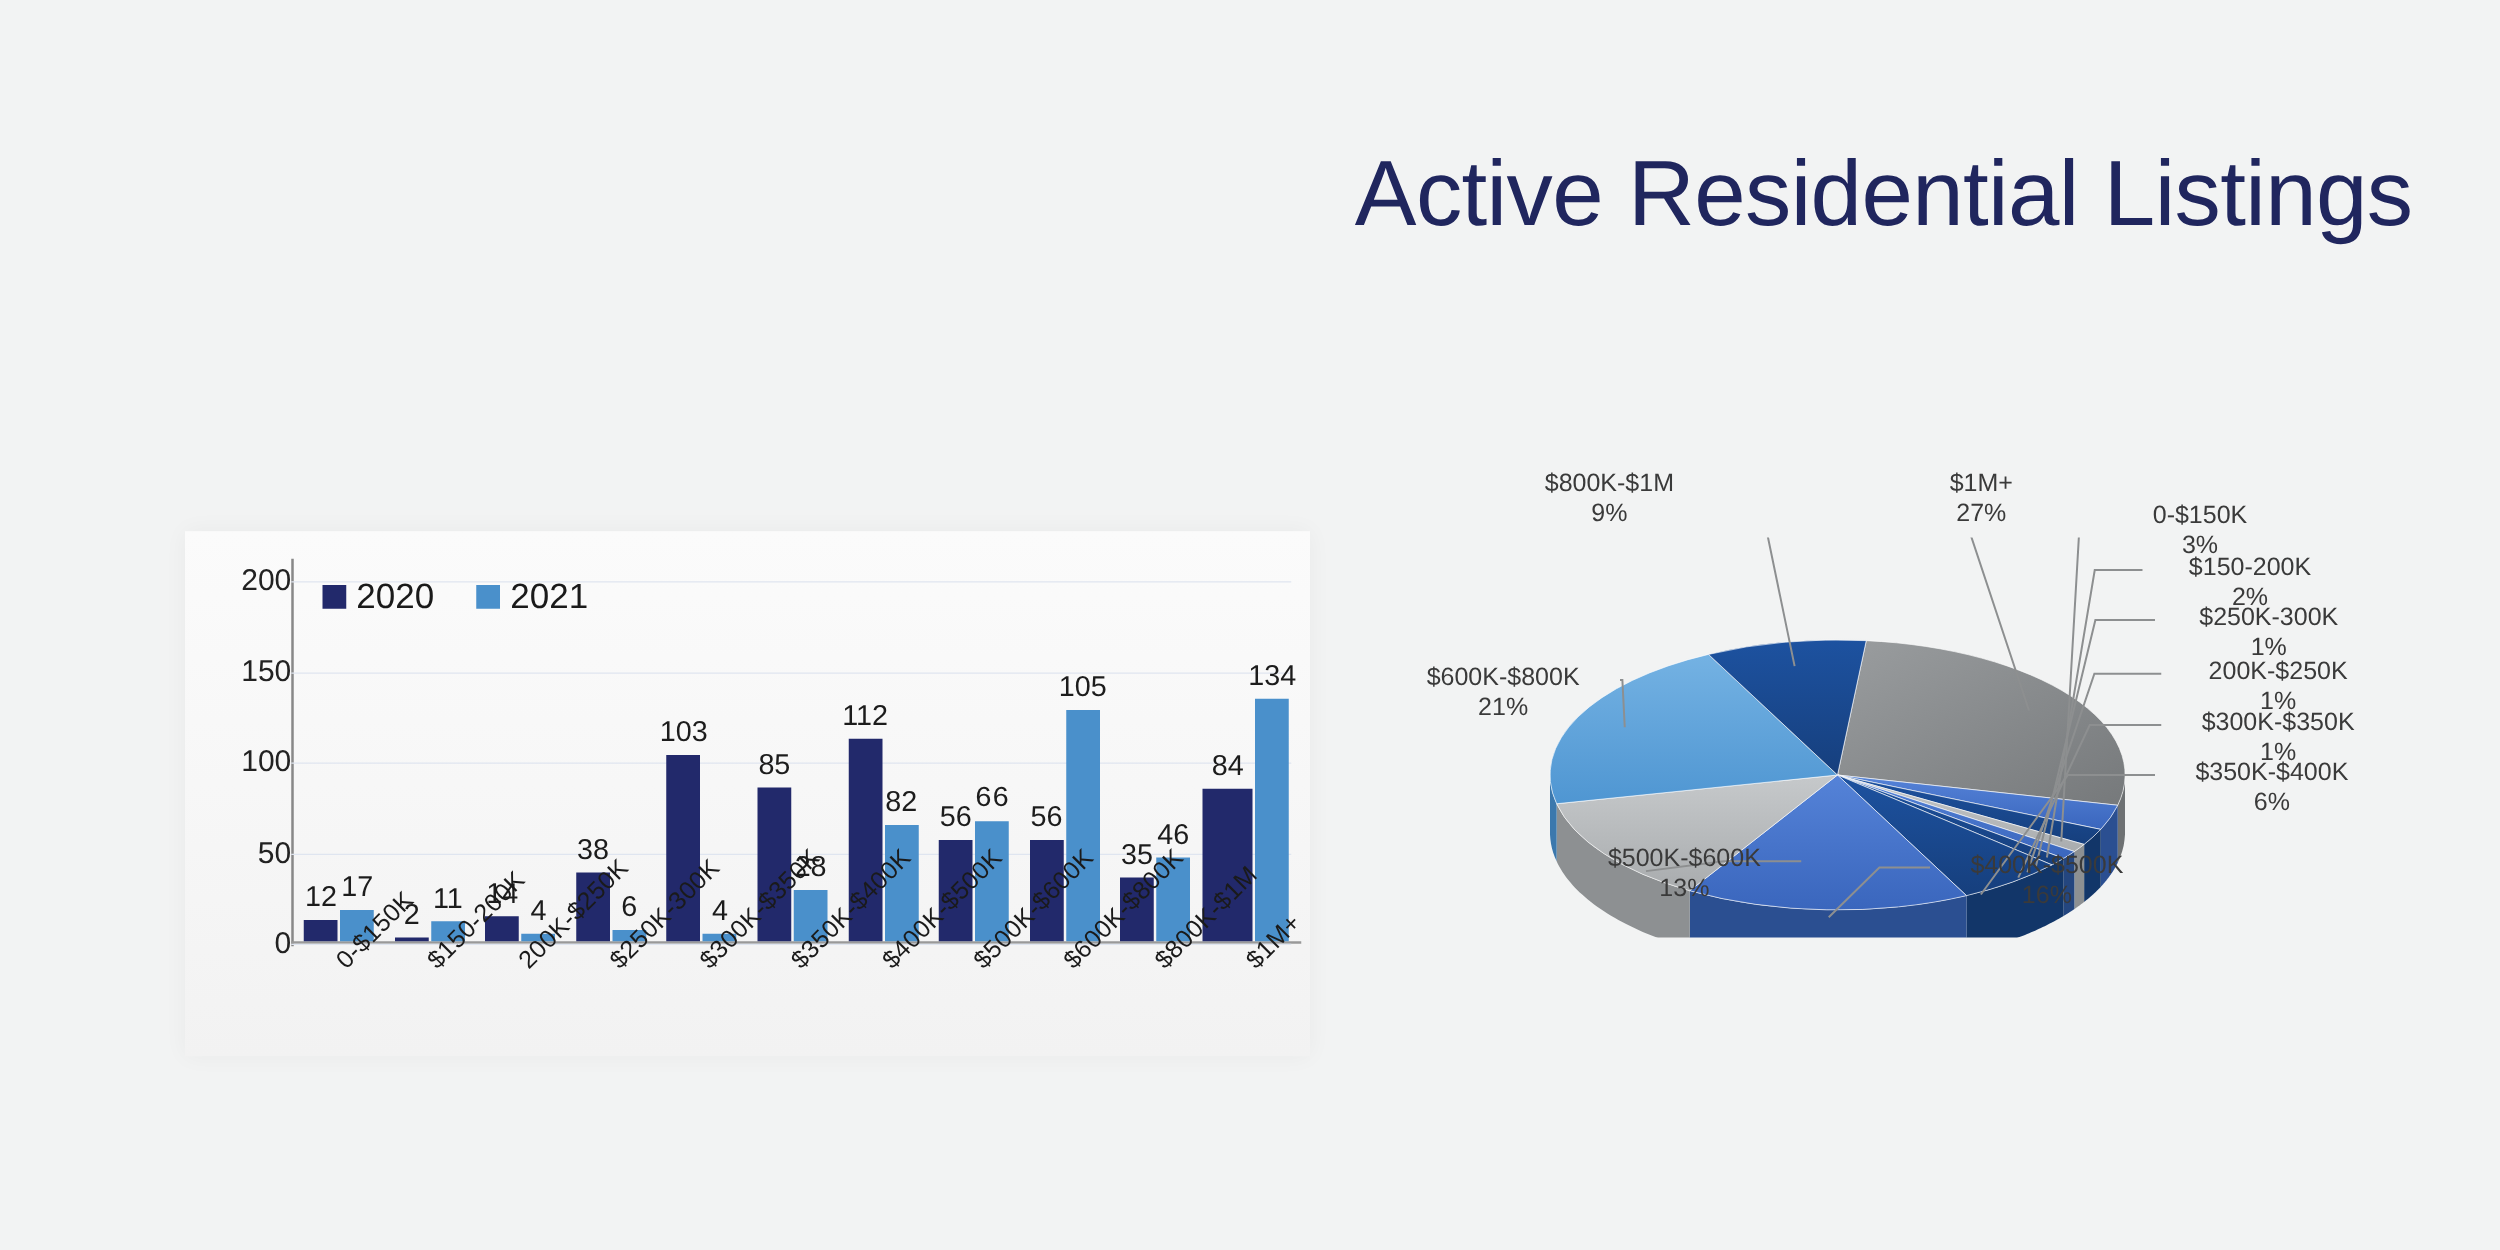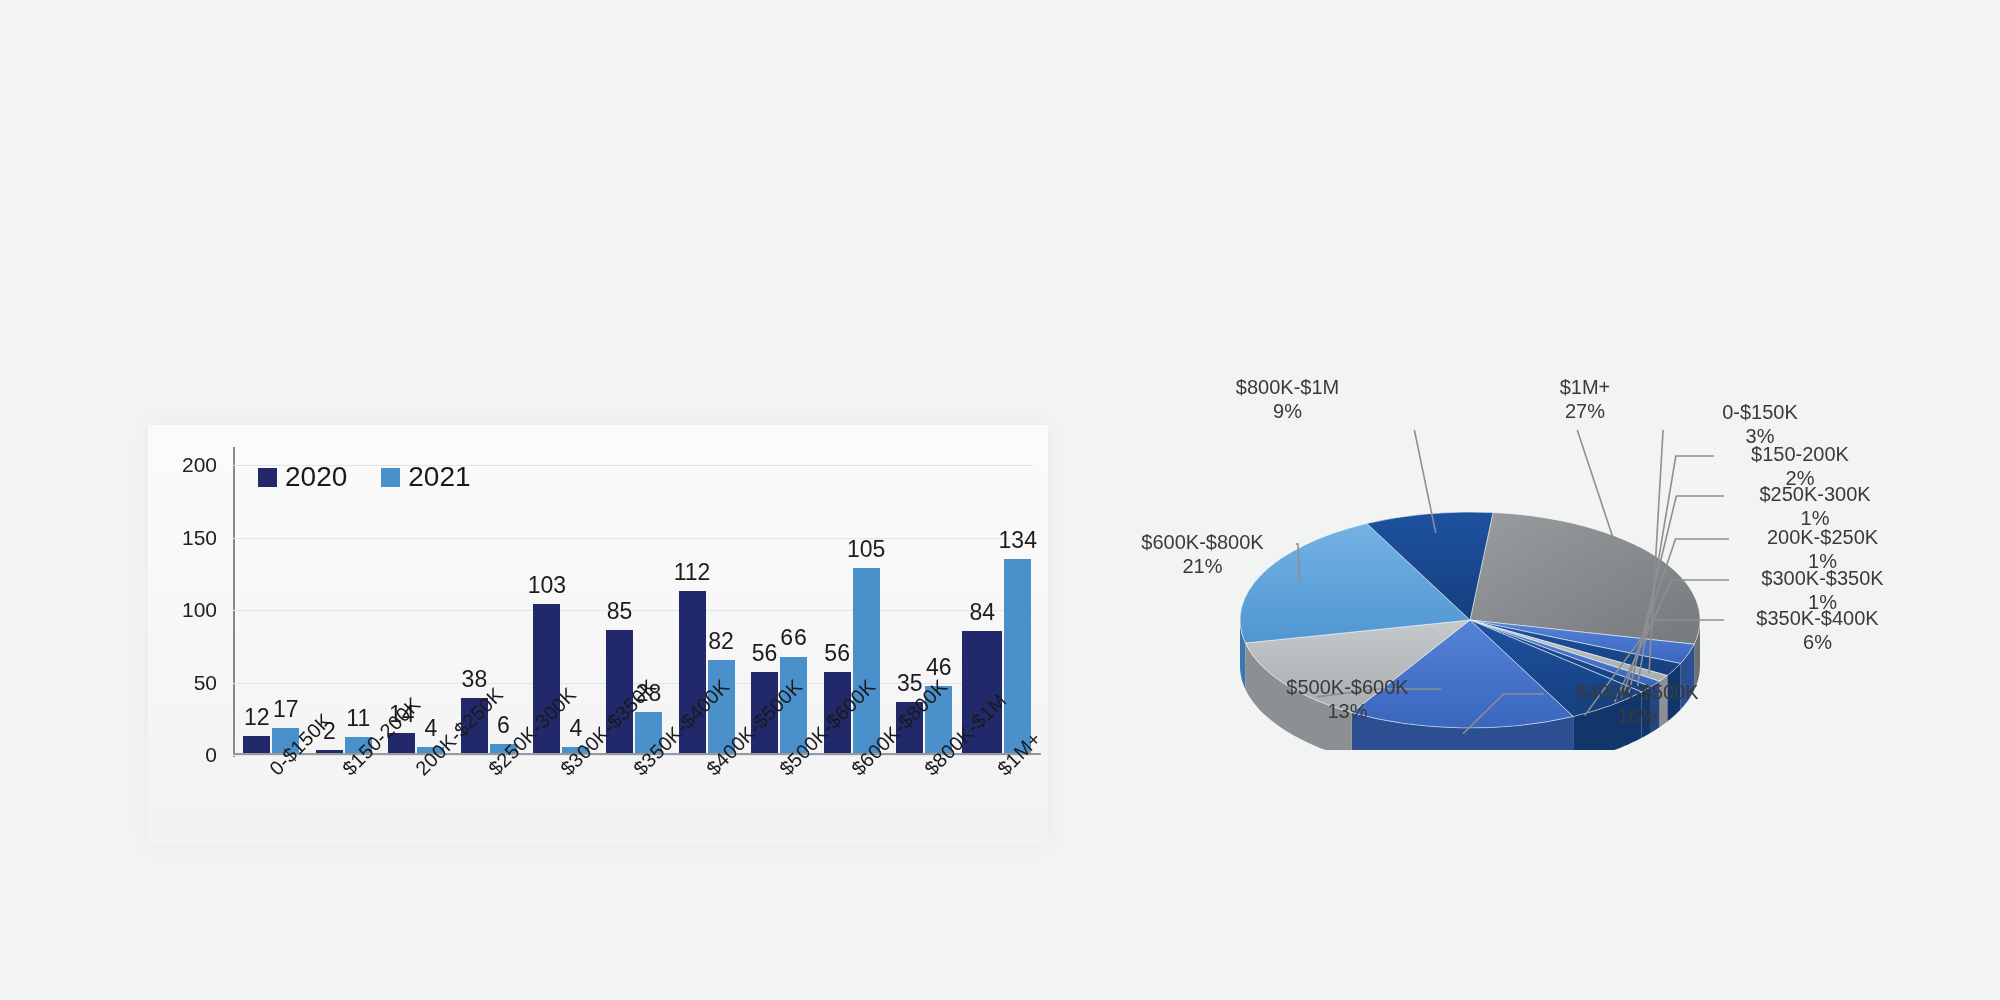--- a/index.html
+++ b/index.html
@@ -31,23 +31,23 @@
     box-shadow: 0 0 18px rgba(0,0,0,0.045);
   }
   .plot {
     position: absolute; left: 85px; top: 40px;
     width: 800px; height: 290px;
   }
   .gridline { position: absolute; left: 0; width: 100%; height: 1px; background: #dfe5f0; }
   .axis-y { position: absolute; left: 0; top: -18px; bottom: -2px; width: 2px; background: #888; }
   .axis-x { position: absolute; left: 0; right: -8px; bottom: 0; height: 2px; background: #999; }
   .ytick {
-    position: absolute; right: 100%; margin-right: 16px;
+    position: absolute; right: 100%; margin-right: 0;
     transform: translateY(-50%);
-    font-size: 21px; color: #222; white-space: nowrap;
+    font-size: 24px; color: #222; white-space: nowrap;
   }
   .groups { position: absolute; left: 2px; right: 0; bottom: 2px; top: 0; display: flex; }
   .group { flex: 1 1 0; position: relative; display: flex; align-items: flex-end;
            justify-content: center; gap: 2px; }
   .bar { width: 27px; position: relative; margin-top: 24px; }
   .bar.y2020 { background: #22296b; }
   .bar.y2021 { background: #4a90cb; }
   .bar .val {
     position: absolute; bottom: 100%; left: 50%; transform: translateX(-50%);
     margin-bottom: 5px; font-size: 23px; color: #1c1c1c; white-space: nowrap;
@@ -73,20 +73,21 @@
   .pie-label {
     position: absolute; font-size: 20px; color: #3a3a3a;
     text-align: center; line-height: 1.22; white-space: nowrap;
   }
 </style>
 </head>
 <body>
 
 <div id="root">
 
+  <div class="title">Active Residential Listings</div>
 
   <div class="bar-panel">
 
     <div class="legend">
       <div class="item">
         <span class="swatch sw2020"></span>
         <span class="lbl">2020</span>
       </div>
       <div class="item">
         <span class="swatch sw2021"></span>

